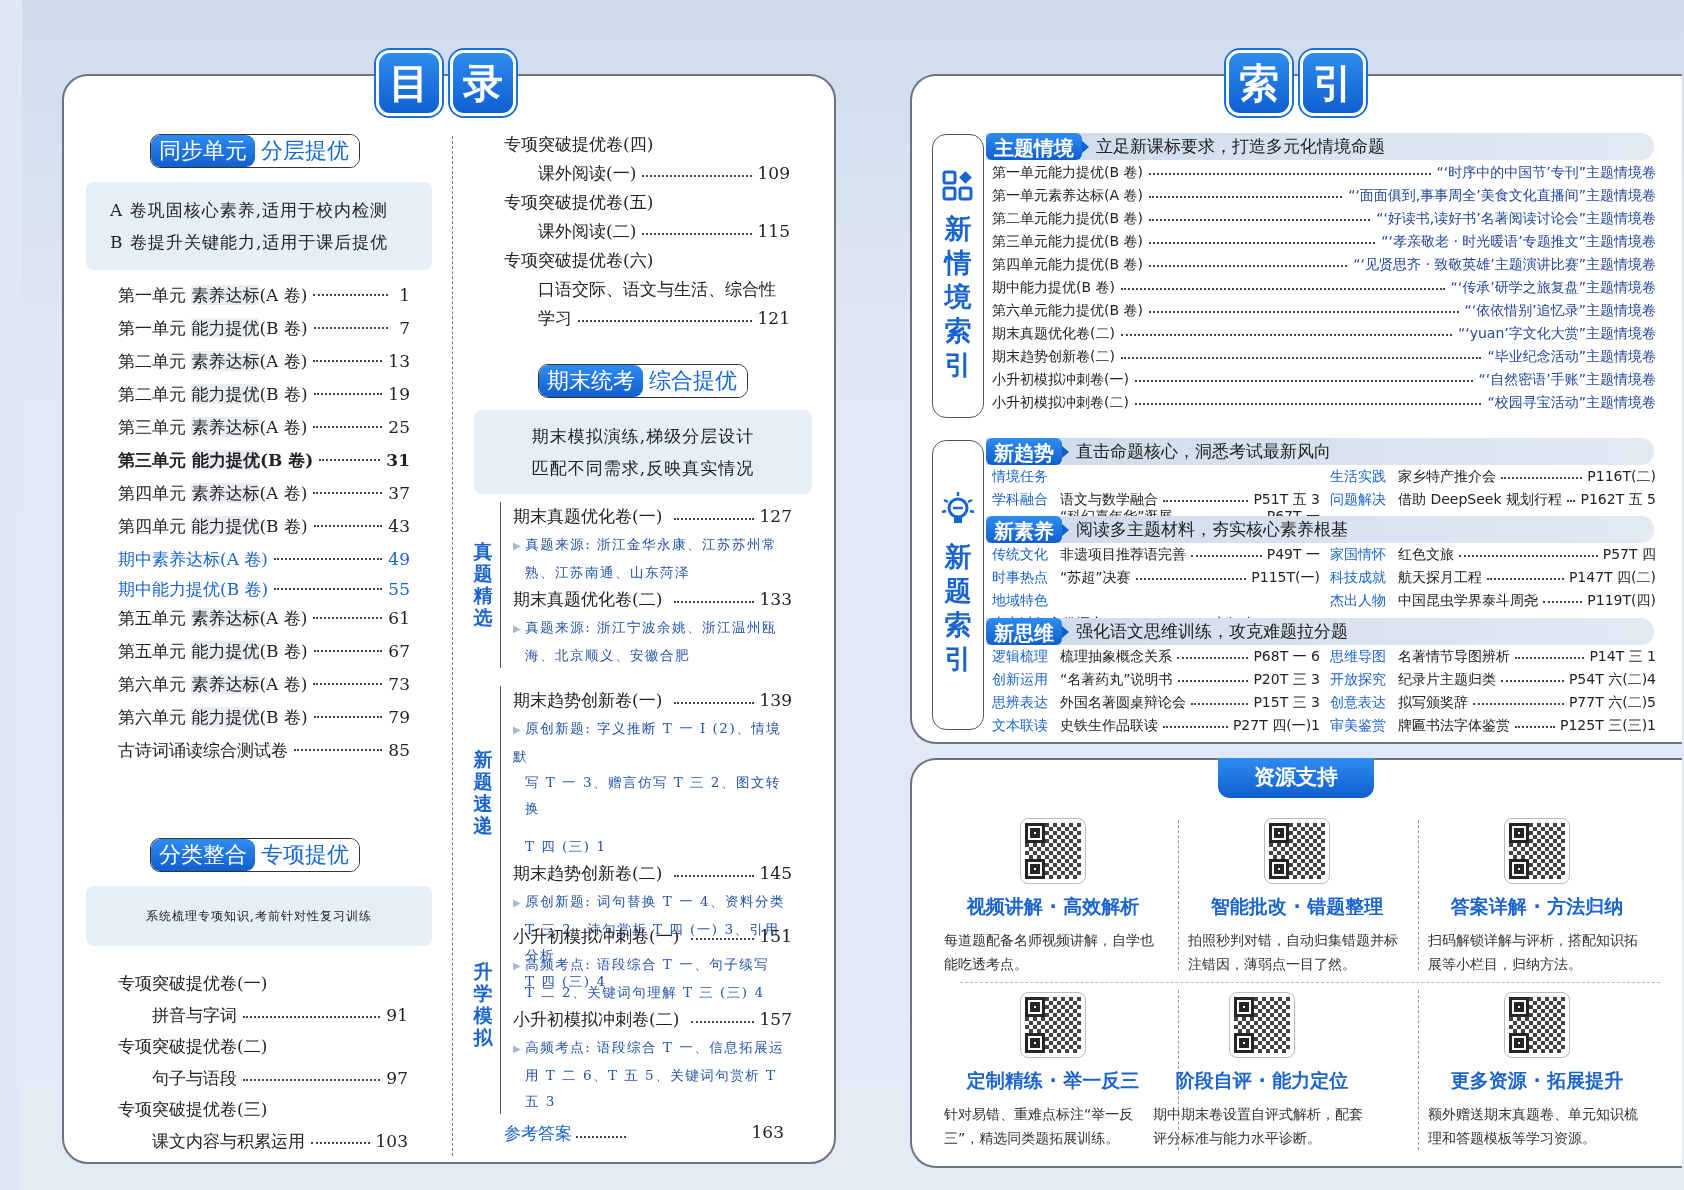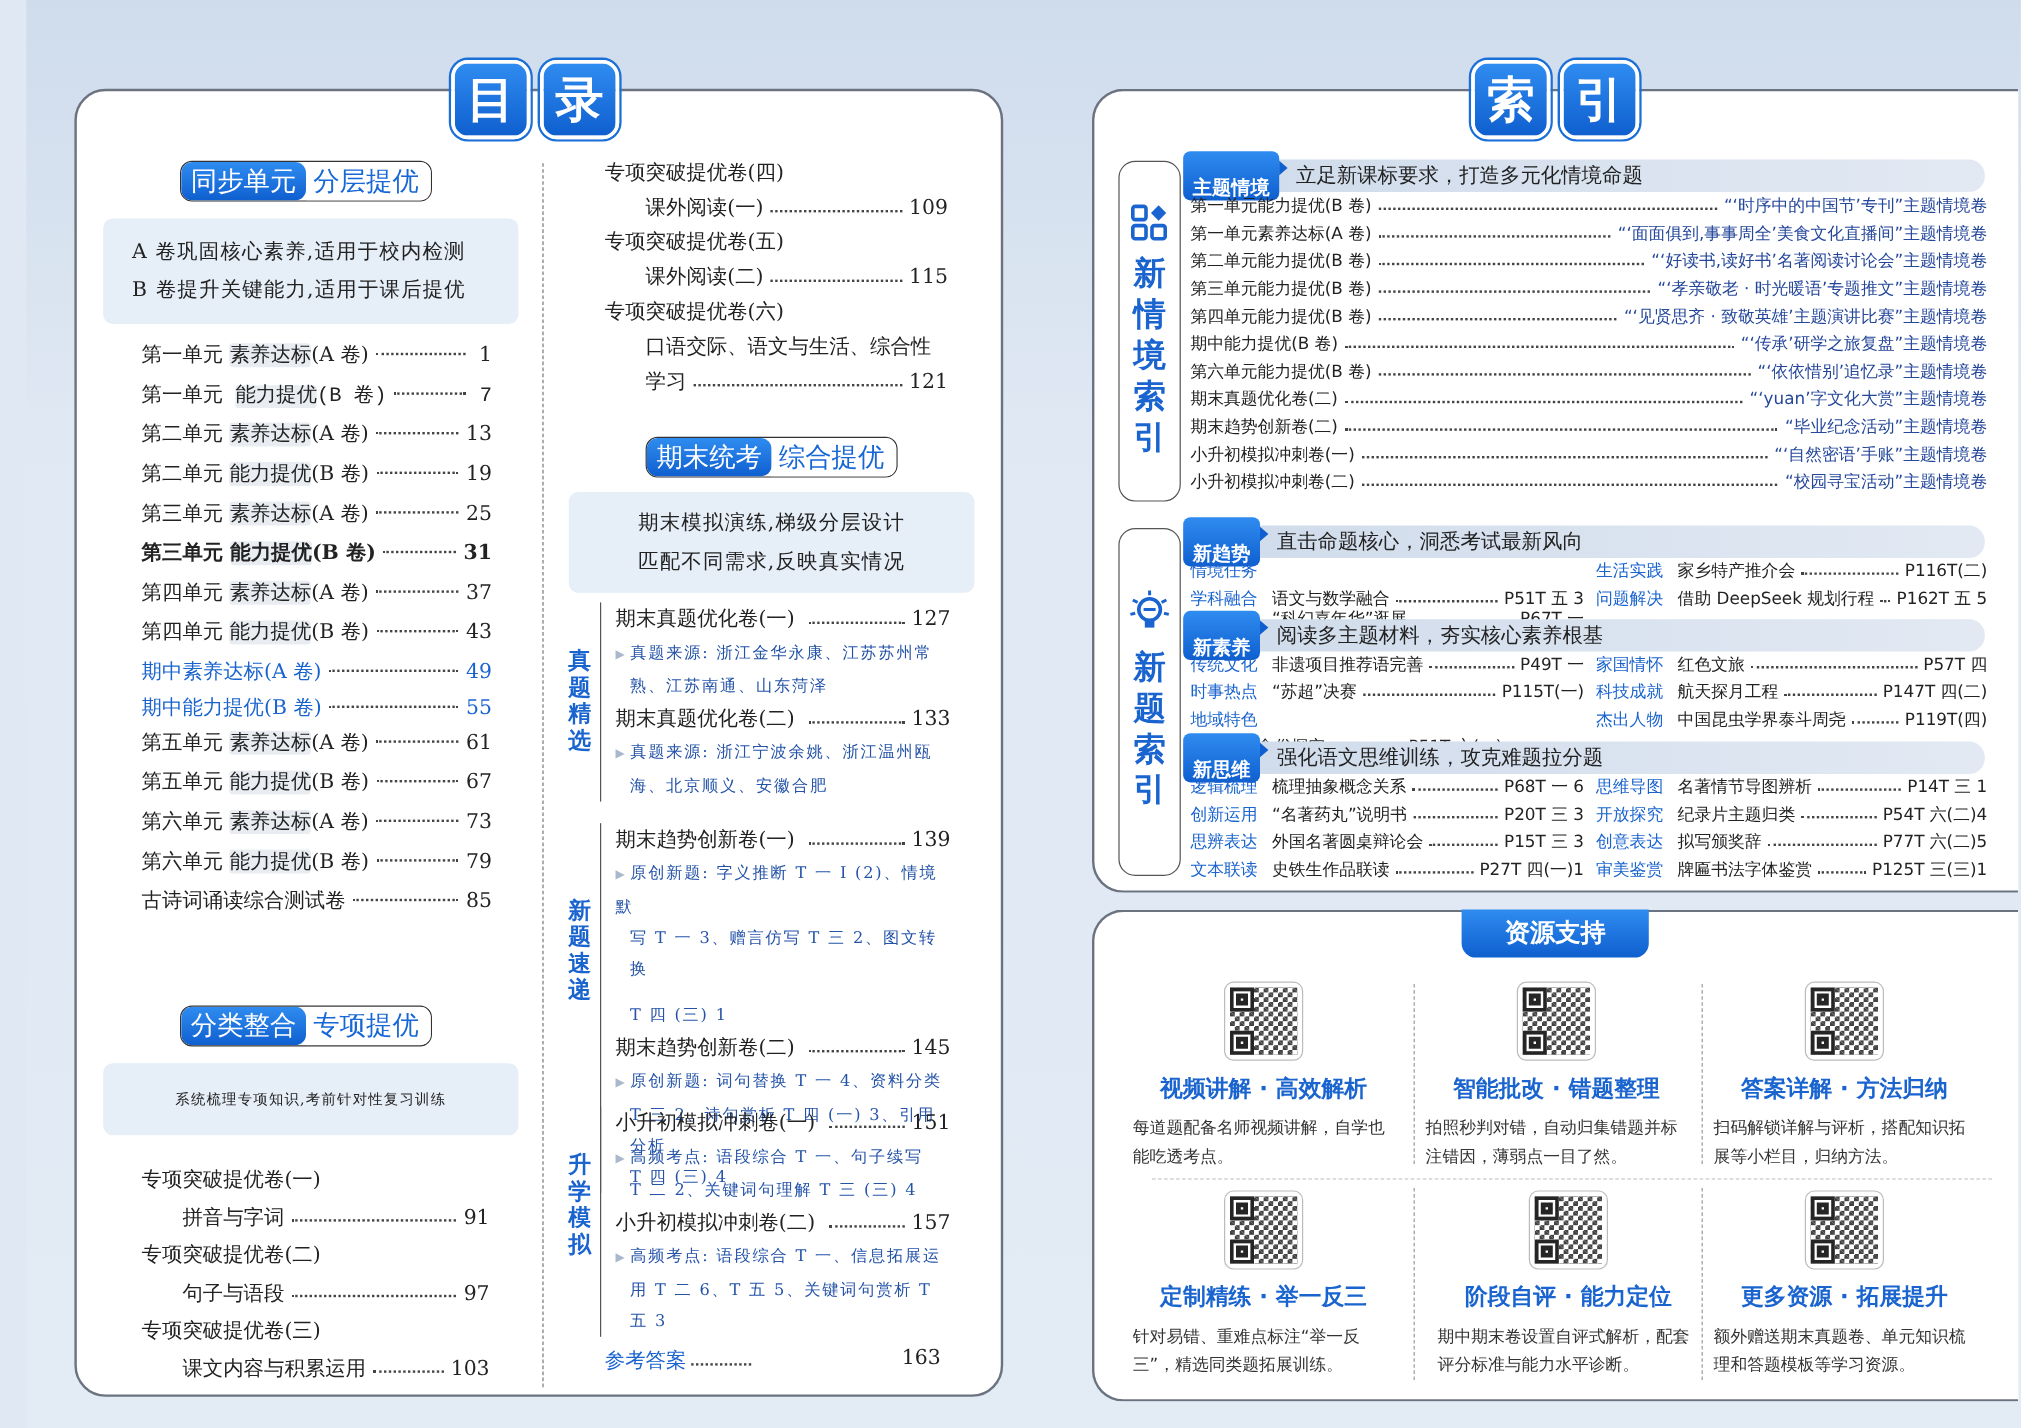--- a/index.html
+++ b/index.html
@@ -35,21 +35,21 @@
 .group .sub{color:#2453a8;font-size:13.5px;line-height:26px;letter-spacing:1.5px}
 .group .sub .arrow{color:#aab8cc;font-size:10px;margin-right:3px}
 .answer{position:absolute;left:504px;top:1122px;width:280px;display:flex;font-size:17px;white-space:nowrap}
 .answer .lb{color:#1a64cf;font-family:"DejaVu Sans",sans-serif}
 .answer .d{width:50px;border-bottom:2px dotted #444;height:16px;margin-left:4px}
 .answer .sp{flex:1}
 
 .idx-box{position:absolute;border:1.5px solid #555;border-radius:14px;background:#fff}
 .idx-label{position:absolute;color:#1a64cf;font-family:"DejaVu Sans",sans-serif;font-weight:bold;font-size:27px;line-height:34px;text-align:center;width:34px}
 .band{position:absolute;height:27px;background:linear-gradient(90deg,#cfdbeb,#e2e9f3);display:flex;align-items:center;border-radius:0 13px 13px 0}
-.band .tag{background:linear-gradient(180deg,#2f8cf0,#0f5fcf);color:#fff;font-family:"DejaVu Sans",sans-serif;font-weight:bold;font-size:16px;padding:17px 8px;height:41px;line-height:27px;border-radius:6px;position:relative}
+.band .tag{background:linear-gradient(180deg,#2f8cf0,#0f5fcf);color:#fff;font-family:"DejaVu Sans",sans-serif;font-weight:bold;font-size:20px;padding:2px 8px;height:27px;line-height:27px;border-radius:6px;position:relative}
 .band .tag:after{content:"";position:absolute;right:-7px;top:8px;border-left:7px solid #0f5fcf;border-top:6px solid transparent;border-bottom:6px solid transparent}
 .band .txt{font-family:"DejaVu Sans",sans-serif;font-size:17px;margin-left:14px;color:#222}
 .qrows{position:absolute;font-family:"DejaVu Sans",sans-serif;font-size:14px}
 .qrow{display:flex;height:23px;line-height:23px;white-space:nowrap}
 .qrow .d{flex:1;border-bottom:2px dotted #444;height:14px;margin:0 6px}
 .qrow .q{color:#24479a}
 .trow{display:flex;height:23px;line-height:23px;white-space:nowrap;font-family:"DejaVu Sans",sans-serif;font-size:14px}
 .trow .c{color:#1a64cf;width:68px}
 .trow .it{display:flex;width:250px}
 .trow .it .d{flex:1;border-bottom:2px dotted #444;height:14px;margin:0 5px}
@@ -91,21 +91,21 @@
   <div>A 卷巩固核心素养,适用于校内检测</div>
   <div>B 卷提升关键能力,适用于课后提优</div>
 </div>
 
 <div class="toc" id="sync-list" style="left:118px;top:284px;width:292px">
     <div class="row" style="height: 33px;">
       <span class="t">第一单元 <span class="hl">素养达标</span>(A 卷)</span>
       <span class="d"></span>
       <span class="p">1</span>
     </div>
-    <div class="row" style="height: 33px; font-family: Liberation Mono, monospace;">
+    <div class="row" style="height: 33px;">
       <span class="t">第一单元 <span class="hl">能力提优</span>(B 卷)</span>
       <span class="d"></span>
       <span class="p">7</span>
     </div>
     <div class="row" style="height: 33px;">
       <span class="t">第二单元 <span class="hl">素养达标</span>(A 卷)</span>
       <span class="d"></span>
       <span class="p">13</span>
     </div>
     <div class="row" style="height: 33px;">
@@ -621,21 +621,21 @@
       <div class="ttl">答案详解 · 方法归纳</div>
       <div class="desc">扫码解锁详解与评析，搭配知识拓展等小栏目，归纳方法。</div>
     </div>
     <div class="res" style="left: 938px; top: 992px;">
       <div class="qr">
         <div class="qr-inner"></div>
       </div>
       <div class="ttl">定制精练 · 举一反三</div>
       <div class="desc">针对易错、重难点标注“举一反三”，精选同类题拓展训练。</div>
     </div>
-    <div class="res" style="left: 1192px; top: 992px;">
+    <div class="res" style="left: 1147px; top: 992px;">
       <div class="qr">
         <div class="qr-inner"></div>
       </div>
       <div class="ttl">阶段自评 · 能力定位</div>
       <div class="desc">期中期末卷设置自评式解析，配套评分标准与能力水平诊断。</div>
     </div>
     <div class="res" style="left: 1422px; top: 992px;">
       <div class="qr">
         <div class="qr-inner"></div>
       </div>

